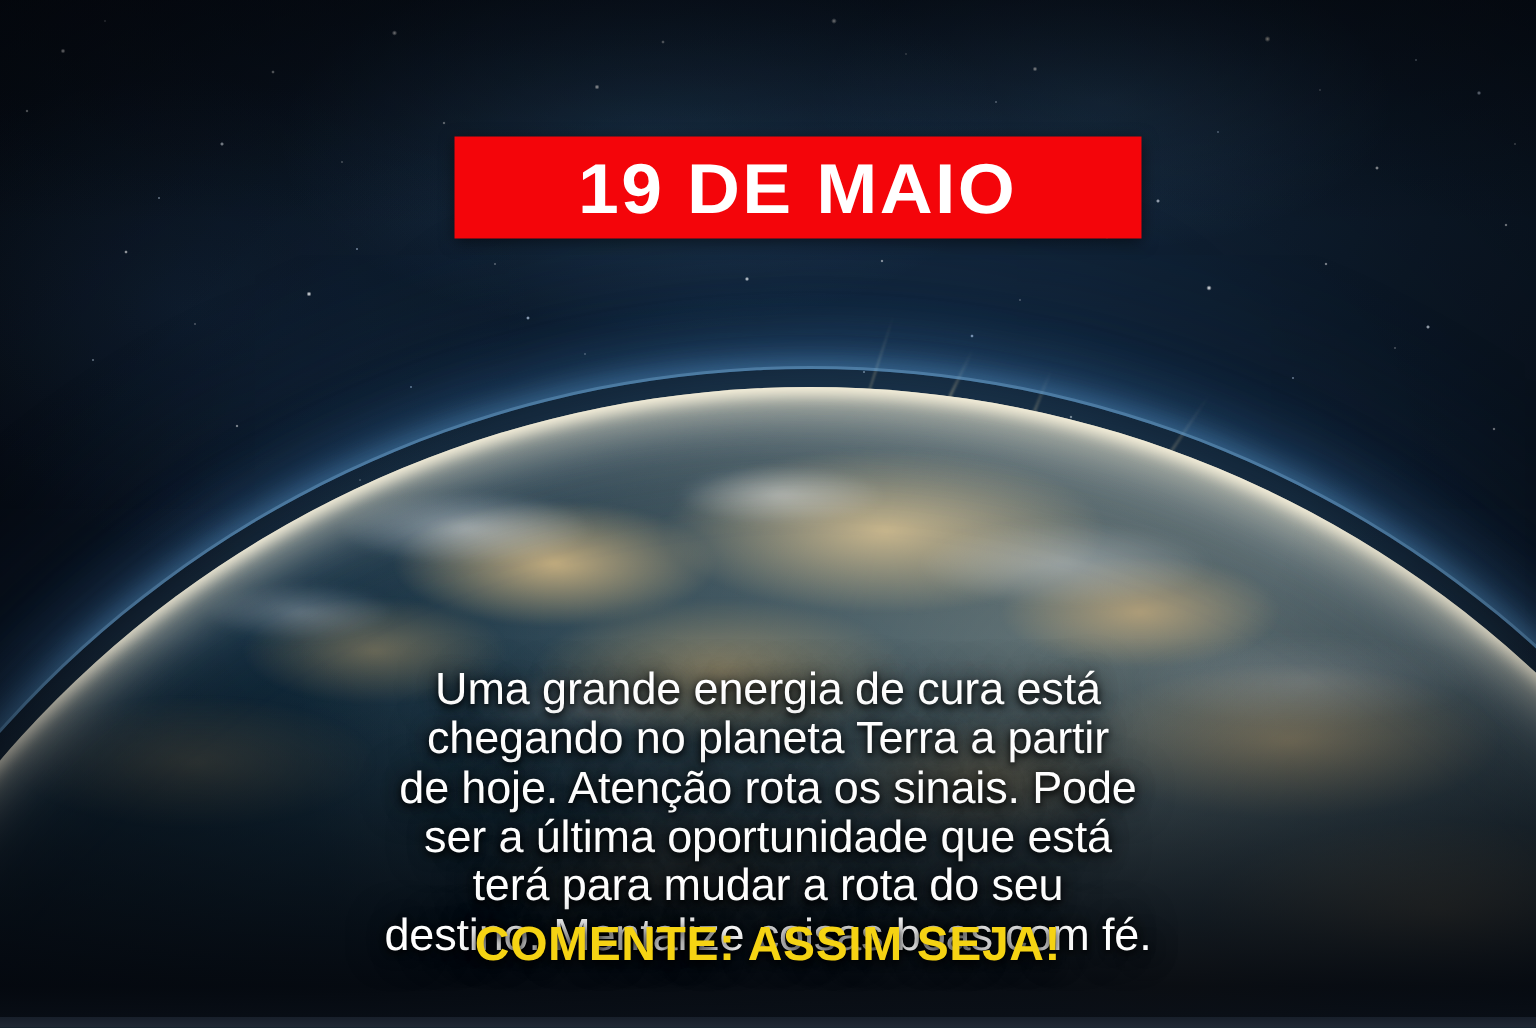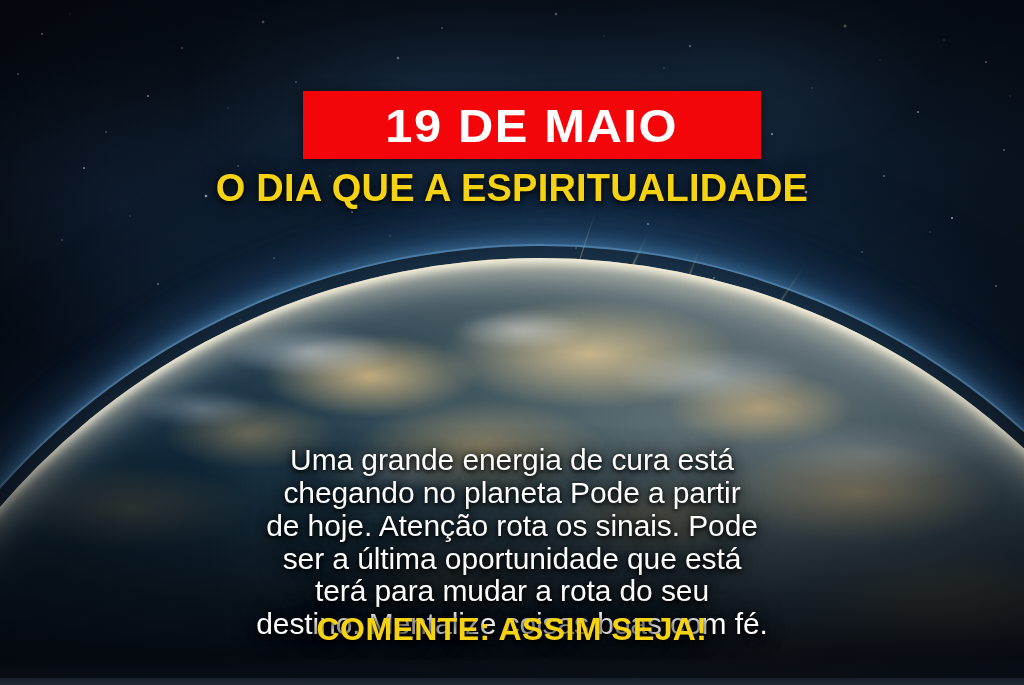--- a/index.html
+++ b/index.html
@@ -344,26 +344,25 @@
   <div class="layer bottom-fade"></div>
   <div class="bottom-edge-strip"></div>
 
   <div class="content">
 
     <div class="date-banner">
       <span class="date-banner-text">19 DE MAIO</span>
     </div>
 
     <div class="headline">
-      <span class="headline-line">O DIA QUE A ESPIRITUALIDADE</span>
     </div>
 
     <div class="body-copy">
       <span class="body-line">Uma grande energia de cura está</span>
-      <span class="body-line">chegando no planeta Pode a partir</span>
+      <span class="body-line">chegando no planeta Terra a partir</span>
       <span class="body-line">de hoje. Atenção rota os sinais. Pode</span>
       <span class="body-line">ser a última oportunidade que está</span>
       <span class="body-line">terá para mudar a rota do seu</span>
       <span class="body-line">destino. Mentalize coisas boas com fé.</span>
     </div>
 
     <div class="cta">COMENTE: ASSIM SEJA!</div>
 
   </div>
 </div>

